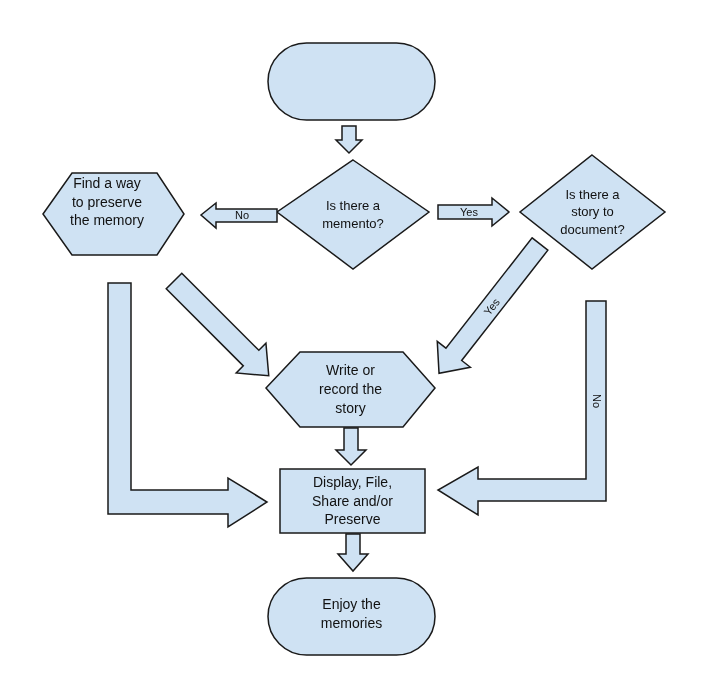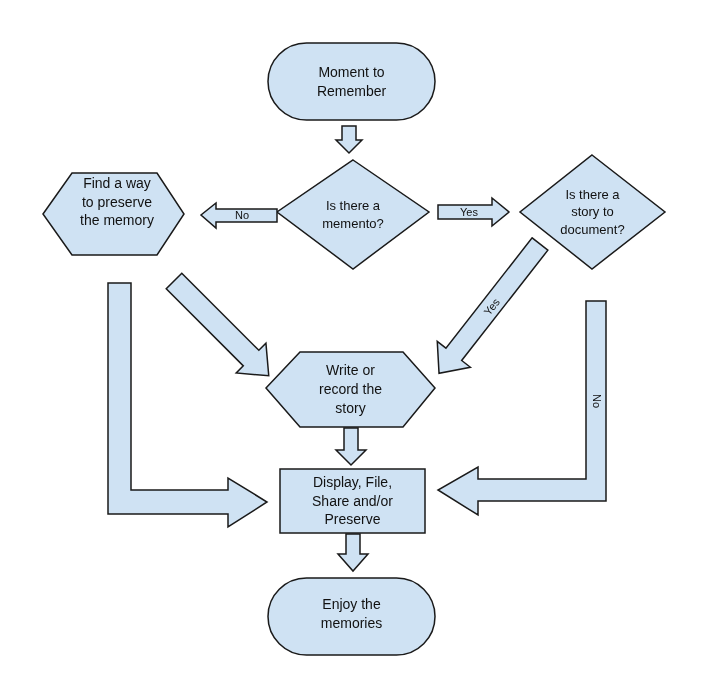--- a/index.html
+++ b/index.html
@@ -91,27 +91,25 @@
 
     <polygon class="shape" points="344,428 358,428 358,450 366,450 351,465 336,450 344,450"></polygon>
 
     <rect class="shape" x="280" y="469" width="145" height="64"></rect>
 
     <polygon class="shape" points="346,534 360,534 360,554 368,554 353,571 338,554 346,554"></polygon>
 
     <rect class="shape" x="268" y="578" width="167" height="77" rx="38.5" ry="38.5"></rect>
   </svg>
 
-  <div class="label node-label" style="left:268px;top:43px;width:167px;height:77px;">Moment to
-Remember</div>
 
   <div class="label decision-label" style="left:277px;top:160px;width:152px;height:109px;">Is there a
 memento?</div>
 
-  <div class="label node-label" style="left:46px;top:173px;width:142px;height:58px;">Find a way
+  <div class="label node-label" style="left:36px;top:173px;width:142px;height:58px;">Find a way
 to preserve
 the memory</div>
 
   <div class="label decision-label" style="left:520px;top:155px;width:145px;height:114px;">Is there a
 story to
 document?</div>
 
   <div class="label node-label" style="left:266px;top:352px;width:169px;height:75px;">Write or
 record the
 story</div>

